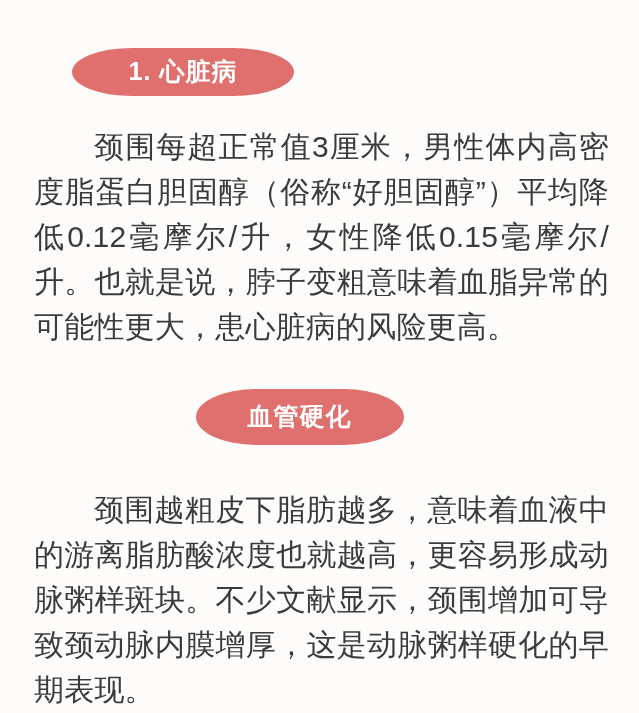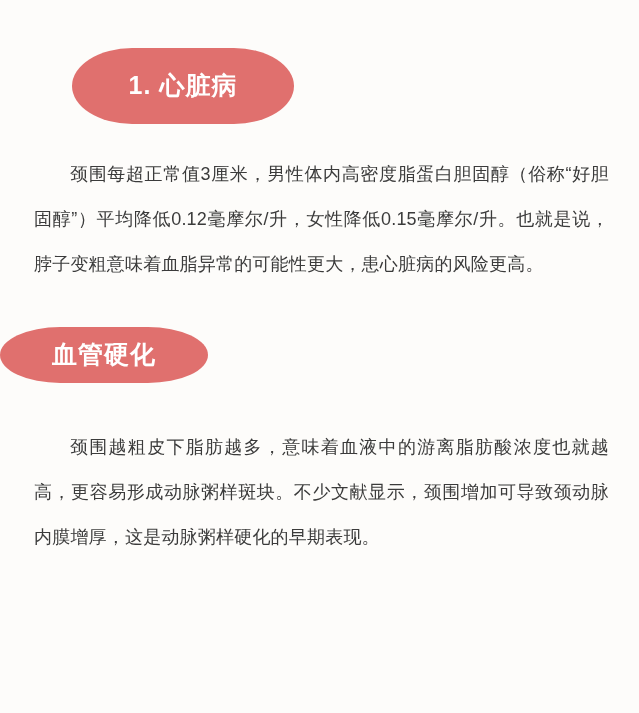--- a/index.html
+++ b/index.html
@@ -26,49 +26,49 @@
   .pill-row {
     display: flex;
     width: 100%;
     box-sizing: border-box;
   }
   .pill-row.left {
     justify-content: flex-start;
     padding-left: 72px;
   }
   .pill-row.right {
-    justify-content: flex-start;
+    justify-content: center;
     padding-right: 40px;
   }
   .pill {
     background: #e0706e;
     color: #ffffff;
     border-radius: 60px / 50%;
     font-size: 25px;
     font-weight: bold;
     letter-spacing: 1px;
     display: flex;
     align-items: center;
     justify-content: center;
     box-sizing: border-box;
     white-space: nowrap;
   }
   .pill-1 {
     width: 222px;
-    height: 76px;
+    height: 48px;
     padding-bottom: 2px;
   }
   .pill-2 {
     width: 208px;
     height: 56px;
     padding-bottom: 2px;
   }
   .body-text {
     color: #3b3b3b;
-    font-size: 18px;
+    font-size: 30px;
     line-height: 45px;
     letter-spacing: 0.2px;
     text-align: justify;
     text-justify: inter-ideograph;
     text-indent: 2em;
     box-sizing: border-box;
   }
   .para-1 {
     margin: 28px 30px 0 34px;
   }

